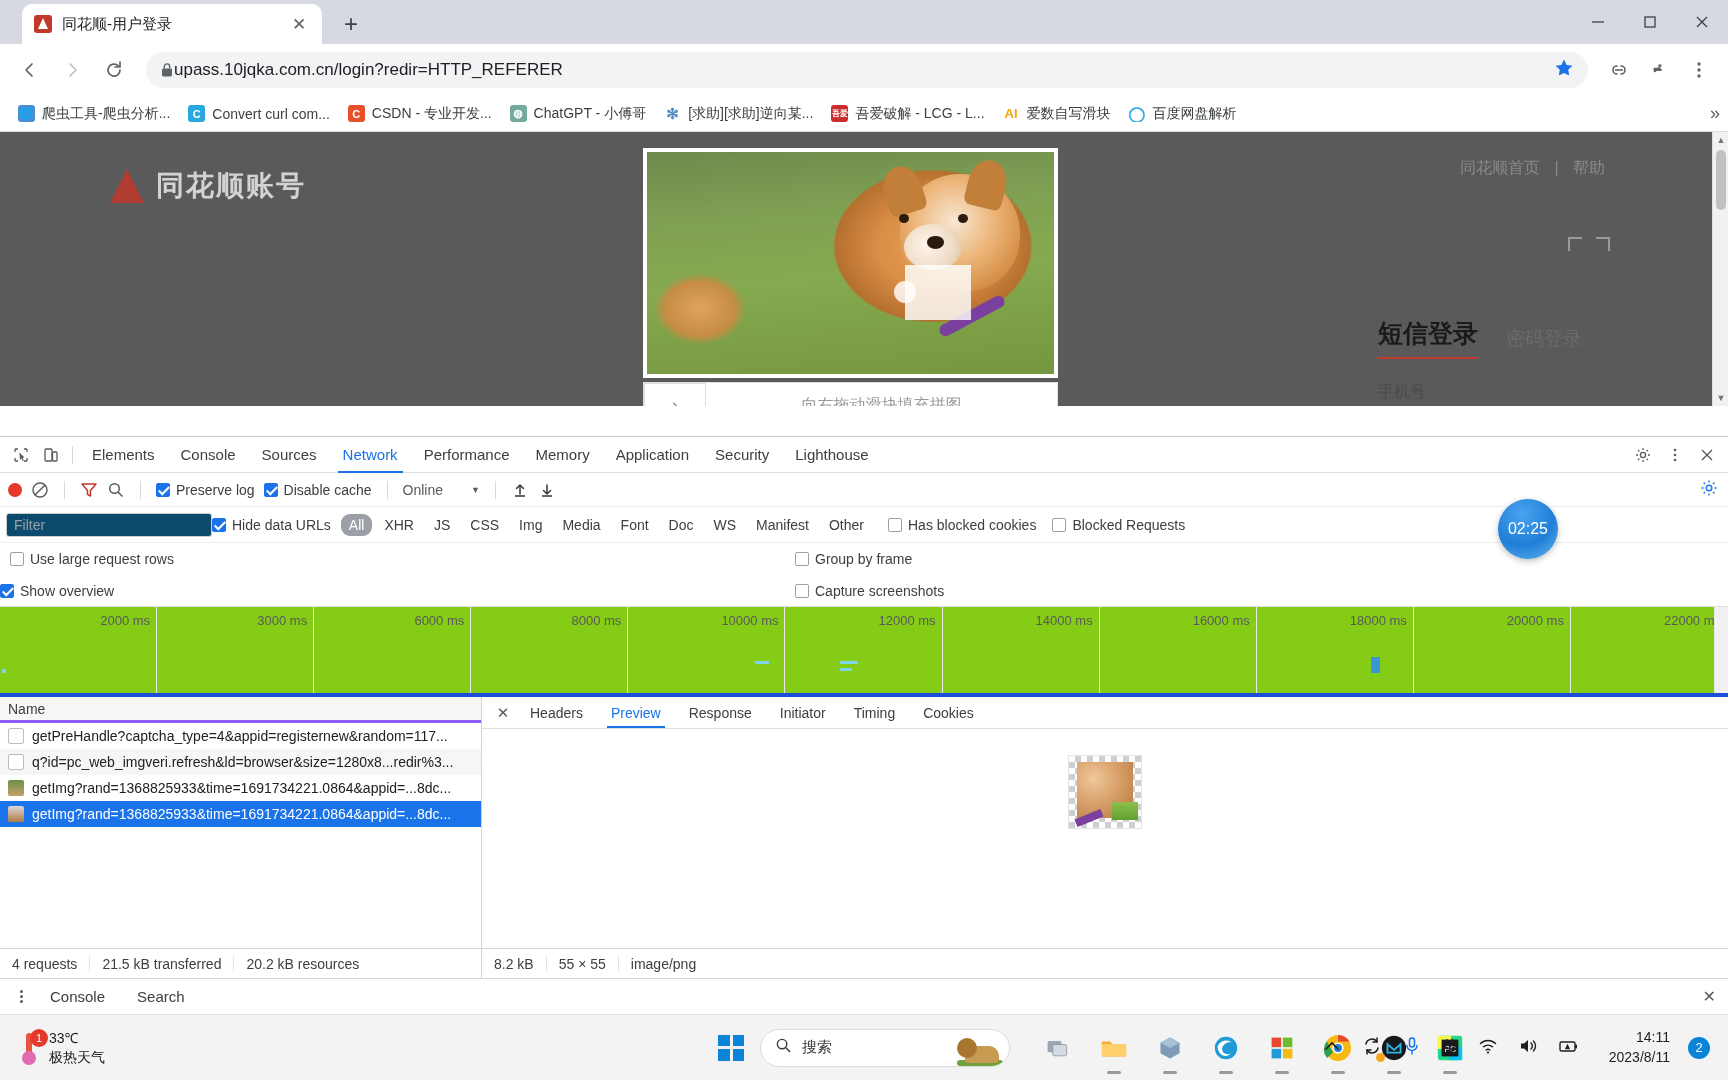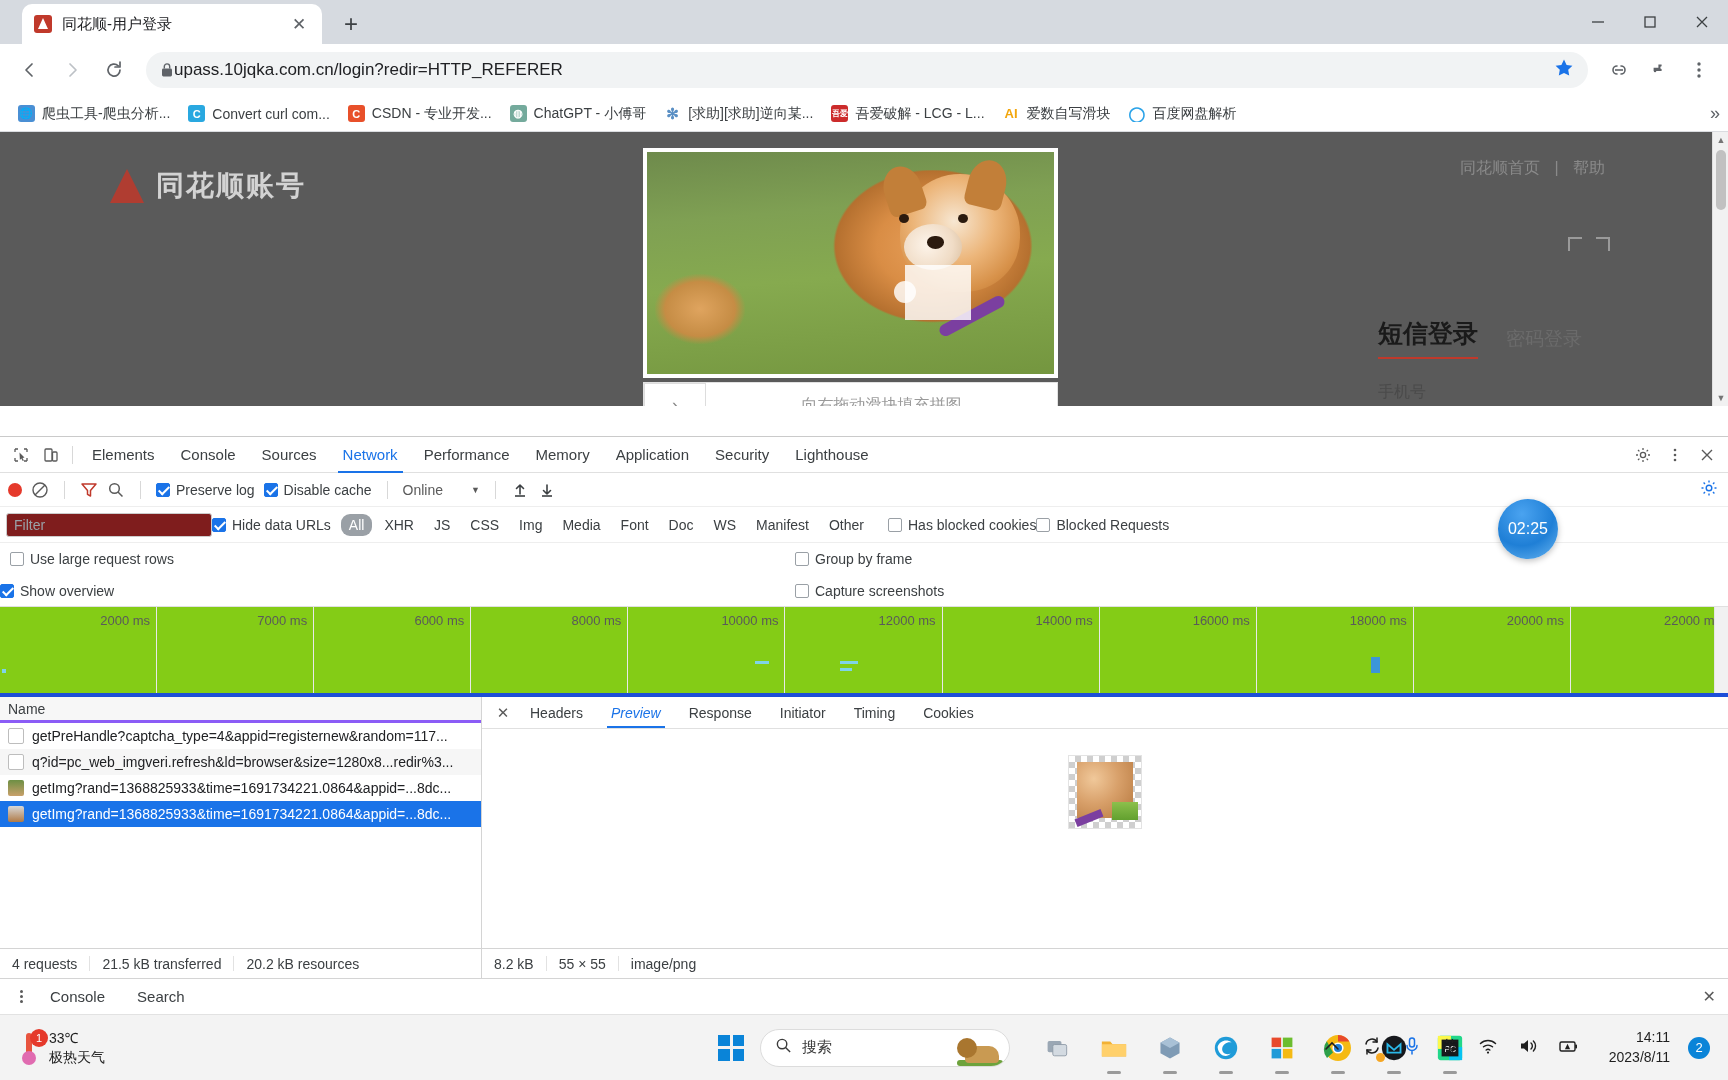--- a/index.html
+++ b/index.html
@@ -128,21 +128,21 @@
   .box { width:14px; height:14px; border:1px solid #9aa0a6; border-radius:2px; background:#fff; flex:none; position:relative; }
   .box.on { background:#1a73e8; border-color:#1a73e8; }
   .box.on::after { content:""; position:absolute; left:4px; top:0px; width:4px; height:9px;
      border:solid #fff; border-width:0 2px 2px 0; transform:rotate(45deg); }
   .online-sel { font-size:14px; color:#5a5a5a; display:flex; align-items:center; gap:28px; }
   .caret { font-size:9px; color:#5a5a5a; }
   .dt-gear { position:absolute; right:10px; color:#1a73e8; }
 
   .dt-row3 { height:36px; display:flex; align-items:center; gap:0; border-bottom:1px solid #eee; position:relative; }
   .filter-input { width:206px; height:24px; margin-left:6px; border:1px solid #ccc; border-radius:3px;
-     font-size:14px; color:#9aa0a6; padding:0 7px; display:flex; align-items:center; background:#7f1d1d; }
+     font-size:14px; color:#9aa0a6; padding:0 7px; display:flex; align-items:center; background:#0c4a6e; }
   .ftype { font-size:14px; color:#3c4043; padding:3px 8px; border-radius:9px; }
   .ftype.sel { background:#9aa0a6; color:#fff; }
   .timer-badge { position:absolute; right:170px; top:-8px; width:60px; height:60px; border-radius:50%;
      background: radial-gradient(circle at 40% 25%, #4aa3f0 0%, #1f7fd6 55%, #6bb7f2 100%);
      color:#fff; display:flex; align-items:center; justify-content:center; font-size:16px;
      box-shadow:0 2px 6px rgba(0,0,0,.25); z-index:20; }
 
   .dt-row4 { height:32px; display:flex; align-items:center; position:relative; }
   .dt-row5 { height:32px; display:flex; align-items:center; position:relative; border-bottom:1px solid #e0e0e0; }
   .col2 { position:absolute; left:795px; }
@@ -166,21 +166,21 @@
      color:#202124; white-space:nowrap; overflow:hidden; }
   .req-row.alt { background:#f6f6f6; }
   .req-row.sel { background:#1a73e8; color:#fff; }
   .rico { width:16px; height:16px; flex:none; border:1px solid #bdbdbd; background:#fff; border-radius:2px; }
   .rico.img { border:none; background:linear-gradient(#6d8f44,#c8a06a); }
   .rico.pic { border:none; background:linear-gradient(#d8d8d8,#b07a46); }
   .detail-pane { flex:1; display:flex; flex-direction:column; min-width:0; }
   .detail-tabs { height:32px; display:flex; align-items:center; gap:4px; border-bottom:1px solid #e0e0e0;
      padding-left:10px; }
   .dtab { font-size:14px; color:#3c4043; padding:6px 12px; position:relative; }
-  .dtab.active { color:#1a73e8;font-style:italic; }
+  .dtab.active { color:#1a73e8; }
   .dtab.active::after { content:""; position:absolute; left:8px; right:8px; bottom:-1px; height:2px; background:#1a73e8; }
   .close-x { width:22px; height:22px; display:flex; align-items:center; justify-content:center; color:#5a5a5a; font-size:15px; }
   .preview-body { flex:1; display:flex; align-items:flex-start; justify-content:center; padding-top:26px; }
   .prev-img { width:74px; height:74px; position:relative;
      background-image:
        linear-gradient(45deg,#cfcfcf 25%,transparent 25%,transparent 75%,#cfcfcf 75%),
        linear-gradient(45deg,#cfcfcf 25%,transparent 25%,transparent 75%,#cfcfcf 75%);
      background-size:12px 12px; background-position:0 0,6px 6px; background-color:#fff;
      border:1px solid #e3e3e3; }
   .prev-piece { position:absolute; inset:6px 8px 10px 8px;
@@ -530,21 +530,21 @@
       <span class="ftype">Font</span>
       <span class="ftype">Doc</span>
       <span class="ftype">WS</span>
       <span class="ftype">Manifest</span>
       <span class="ftype">Other</span>
     </span>
     <label class="cb" style="margin-left:16px">
       <span class="box"></span>
       <span>Has blocked cookies</span>
     </label>
-    <label class="cb" style="">
+    <label class="cb" style="margin-left:16px">
       <span class="box"></span>
       <span>Blocked Requests</span>
     </label>
     <span class="timer-badge">02:25</span>
   </div>
 
   <div class="dt-row4">
     <label class="cb" style="margin-left:10px">
       <span class="box"></span>
       <span>Use large request rows</span>
@@ -564,21 +564,21 @@
       <span>Capture screenshots</span>
     </label>
   </div>
 
   <div class="overview">
     <div class="ov-ticks">
       <div class="ov-cell">
           <span class="ov-label">2000 ms</span>
         </div>
       <div class="ov-cell">
-          <span class="ov-label">7000 ms</span>
+          <span class="ov-label">3000 ms</span>
         </div>
       <div class="ov-cell">
           <span class="ov-label">6000 ms</span>
         </div>
       <div class="ov-cell">
           <span class="ov-label">8000 ms</span>
         </div>
       <div class="ov-cell">
           <span class="ov-label">10000 ms</span>
         </div>

